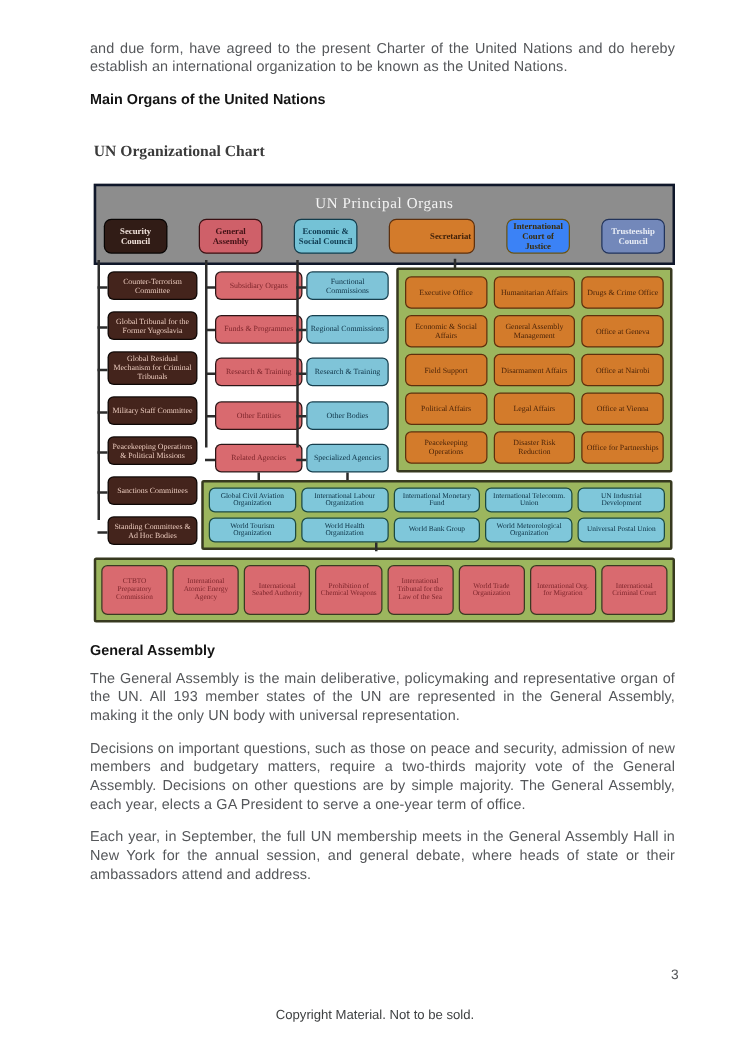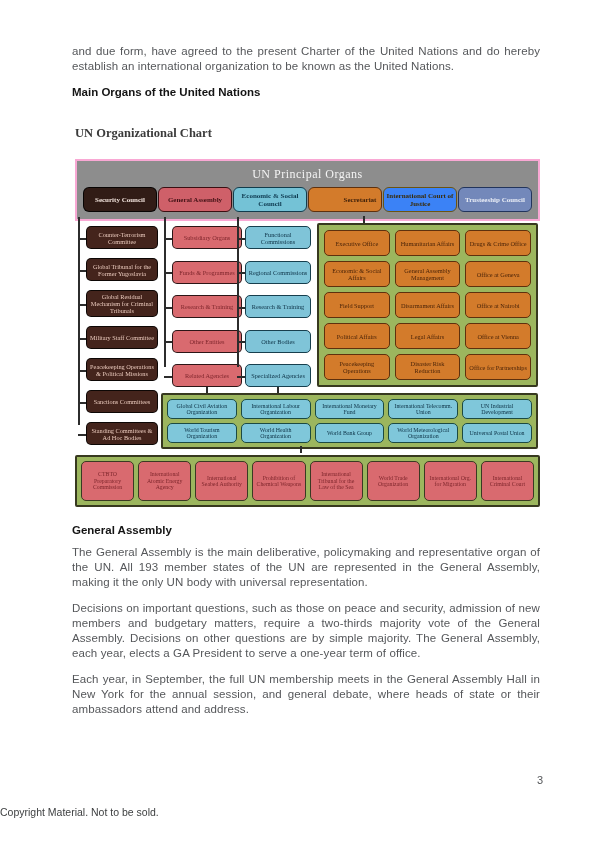--- a/index.html
+++ b/index.html
@@ -1,20 +1,20 @@
 <!DOCTYPE html>
 <html><head>
 <meta charset="utf-8">
 <style>
   html,body{margin:0;padding:0;background:#e9e9e9;}
   .page{
     position:relative;width:600px;height:848px;background:#ffffff;
     font-family:"Liberation Sans",sans-serif;overflow:hidden;margin:0 auto;
   }
-  .content{position:absolute;left:72px;top:44px;width:468px;}
+  .content{position:absolute;left:72px;top:32px;width:468px;}
   .body-text{
     font-size:11.5px;line-height:15px;color:#55575a;text-align:justify;
     margin:0 0 11px 0;letter-spacing:.1px;
   }
   .sec-heading{
     font-size:11.5px;line-height:15px;color:#141414;font-weight:bold;
     margin:0 0 26px 0;
   }
   .sec-heading.ga{margin:16px 0 7px 0;}
   .figure-caption{
@@ -22,29 +22,29 @@
     text-align:justify;margin:22px 0 14px 0;
   }
   
   .chart-wrap{width:465px;margin-left:3px;}
   .chart-title{
     font-family:"Liberation Serif",serif;font-weight:bold;font-size:12.5px;
     color:#3b3b3b;text-align:left;margin:0 0 7px 0;
   }
   .org-chart{position:relative;width:465px;}
   .org-header{
-    background:#8d8d8d;border:2px solid #f9a8d4;box-sizing:border-box;
+    background:#8d8d8d;border:2px solid #0f172a;box-sizing:border-box;
     padding:6px 6px 7px 6px;
     margin-top:18px;
   }
   .org-header-title{
     font-family:"Liberation Serif",serif;font-size:12px;color:#f4f4f4;
     text-align:center;margin-bottom:5px;letter-spacing:.5px;
   }
-  .organ-row{display:grid;grid-template-columns:repeat(6,1fr);gap:1px;}
+  .organ-row{display:grid;grid-template-columns:repeat(6,1fr);gap:25px;}
   .organ{
     border-radius:6px;border:1.5px solid rgba(0,0,0,.85);min-height:25px;
     display:flex;align-items:center;justify-content:center;text-align:center;
     font-family:"Liberation Serif",serif;font-size:7px;line-height:8px;
     font-weight:bold;padding:1px 2px;box-sizing:border-box;
   }
   .o-sc{background:#311c16;color:#f1e3dc;}
   .o-ga{background:#cf6069;color:#431216;border-color:#3a0f12;}
   .o-eco{background:#74c2d6;color:#0e3a50;border-color:#123c4c;}
   .o-sec{background:#d37b2b;color:#41220a;border-color:#5e300d;padding-left:32px;}
@@ -96,21 +96,21 @@
   .drop{position:absolute;width:2px;background:#2c2c2c;}
   .d-sec{left:288px;top:-5px;height:8px;}
   .d-ra{left:131px;top:166px;height:7px;}
   .d-sa{left:202px;top:166px;height:7px;}
   .d-bottom{left:225px;top:287px;height:7px;}
   
   .page-number{
     position:absolute;top:774px;right:57px;font-size:11px;color:#55575a;
   }
   .footer-note{
-    position:absolute;top:806px;left:0;width:600px;
+    position:absolute;top:806px;left:0;width:600px;text-align:center;
     font-size:10.5px;color:#3f4142;
   }
 </style>
 </head>
 <body>
 
 <div class="page">
   <div class="content">
 
     <p class="body-text">and due form, have agreed to the present Charter of the United Nations and do hereby establish an international organization to be known as the United Nations.</p>

